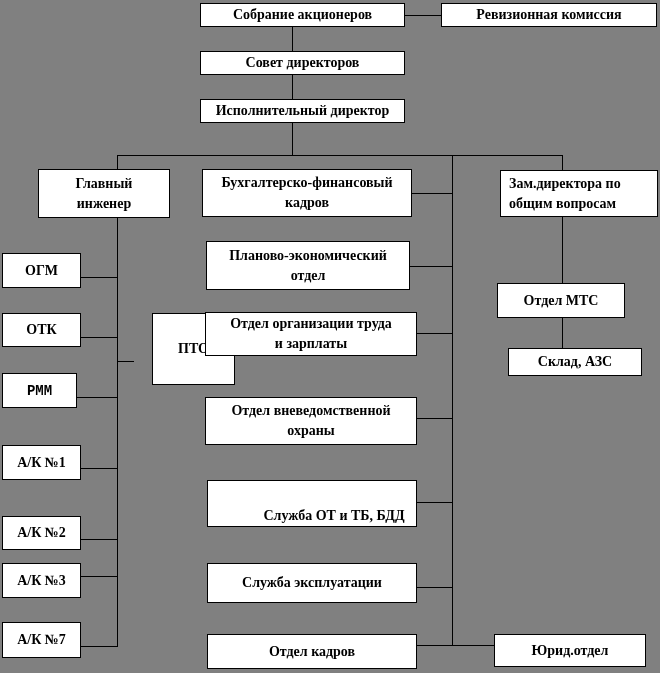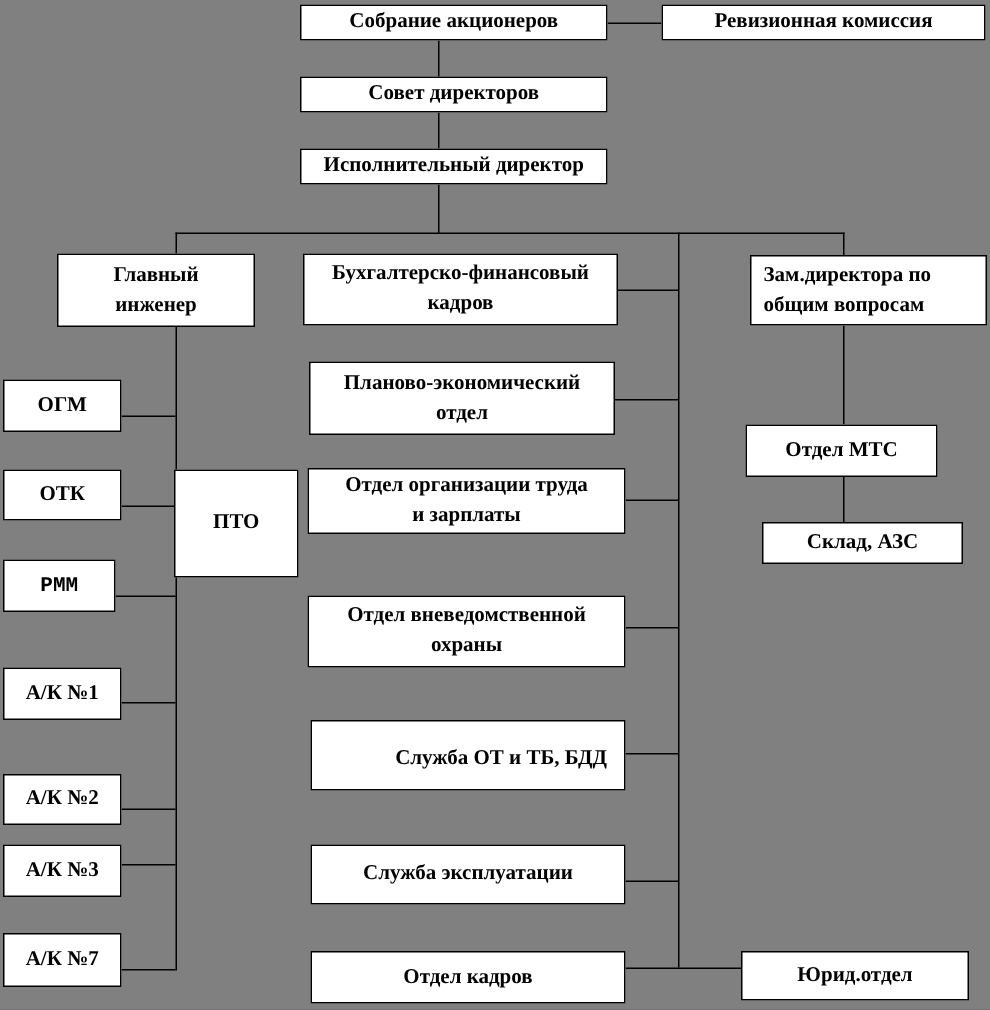--- a/index.html
+++ b/index.html
@@ -32,21 +32,21 @@
     color: #000;
     text-align: center;
     white-space: pre-line;
   }
   .node.align-left {
     justify-content: flex-start;
     padding-left: 8px;
   }
   .node.align-left .lbl { text-align: left; }
   .node.align-top {
-    align-items: center;
+    align-items: flex-end;
     padding-top: 4px;
     padding-left: 44px;
   }
   .line {
     position: absolute;
     background: #000000;
     z-index: 1;
   }
 </style>
 </head>
@@ -111,21 +111,21 @@
   </div>
   <div class="node" style="left:2px;   top:253px; width:79px;  height:35px;">
     <span class="lbl">ОГМ</span>
   </div>
   <div class="node" style="left:497px; top:283px; width:128px; height:35px;">
     <span class="lbl">Отдел МТС</span>
   </div>
   <div class="node" style="left:2px;   top:313px; width:79px;  height:34px;">
     <span class="lbl">ОТК</span>
   </div>
-  <div class="node" style="left:116px; top:313px; width:83px;  height:72px;">
+  <div class="node" style="left:152px; top:313px; width:83px;  height:72px;">
     <span class="lbl">ПТО</span>
   </div>
   <div class="node" style="left:205px; top:312px; width:212px; height:44px;">
     <span class="lbl">Отдел организации труда
 и зарплаты</span>
   </div>
   <div class="node" style="left:508px; top:348px; width:134px; height:28px;">
     <span class="lbl">Склад, АЗС</span>
   </div>
   <div class="node" style="left:2px;   top:373px; width:75px;  height:35px;font-family:Liberation Mono, monospace;">

